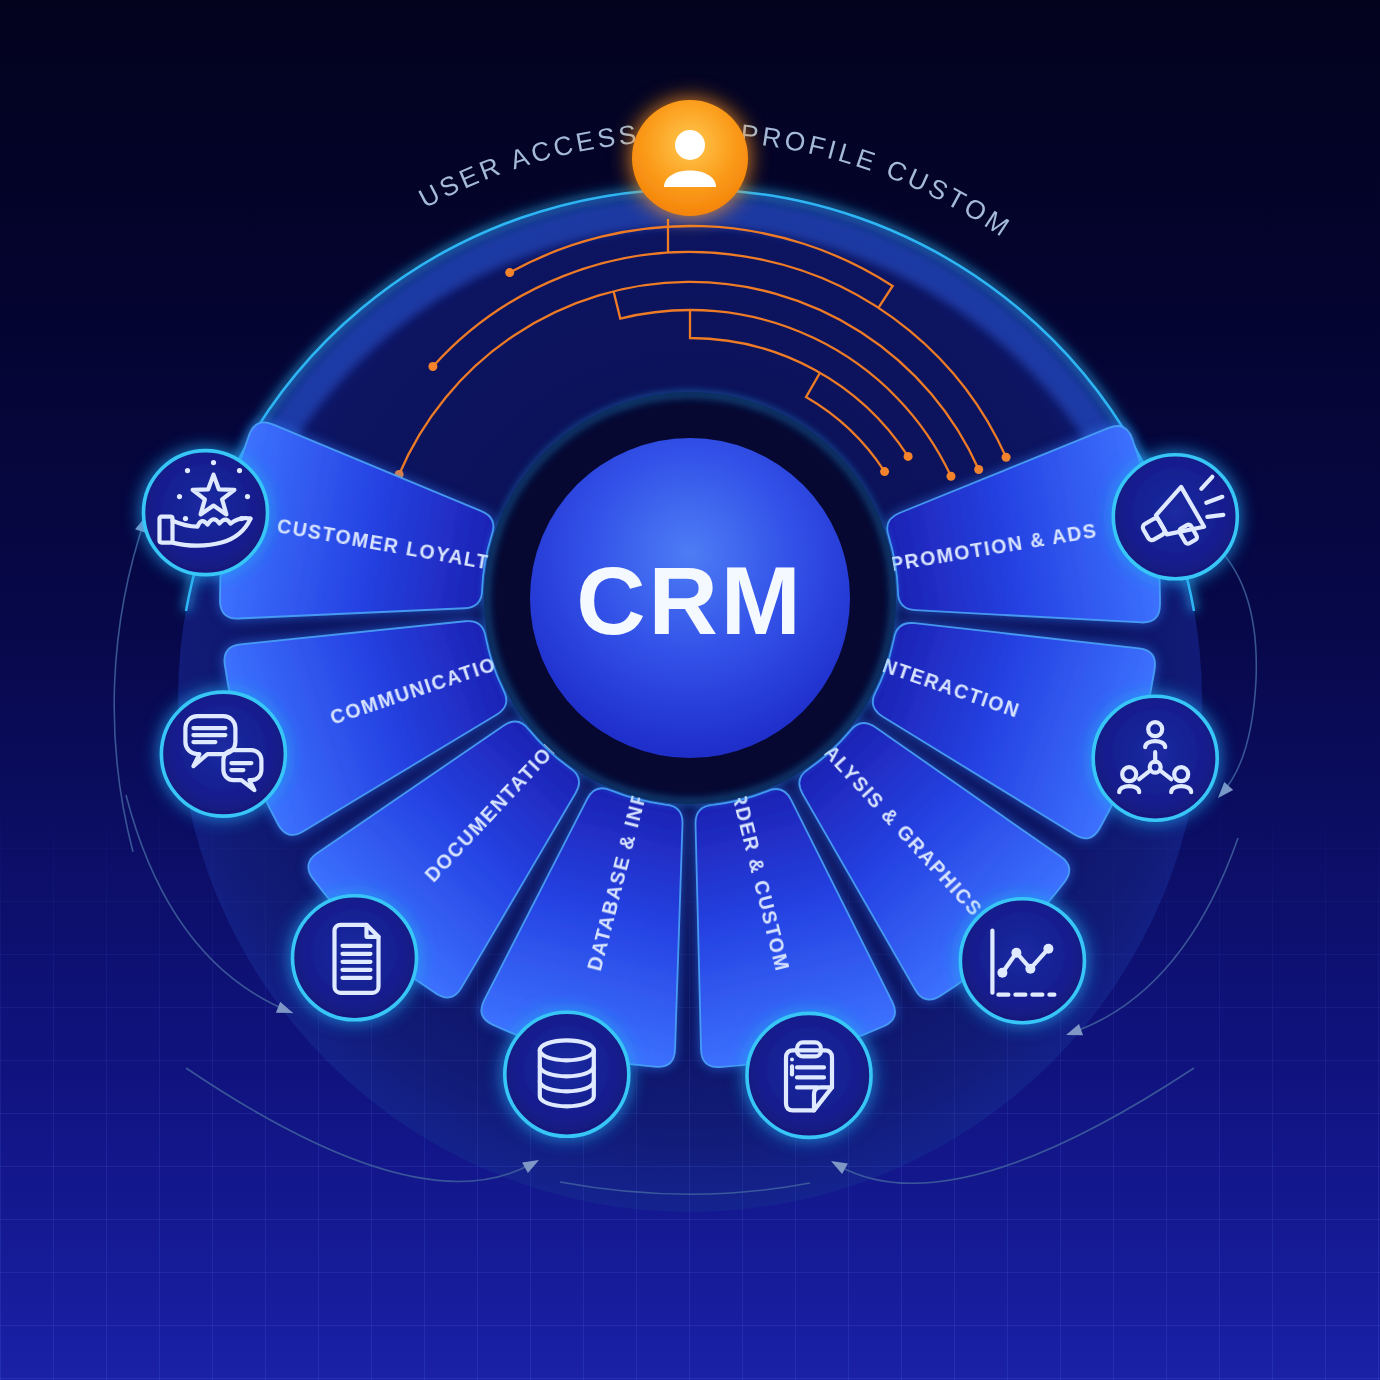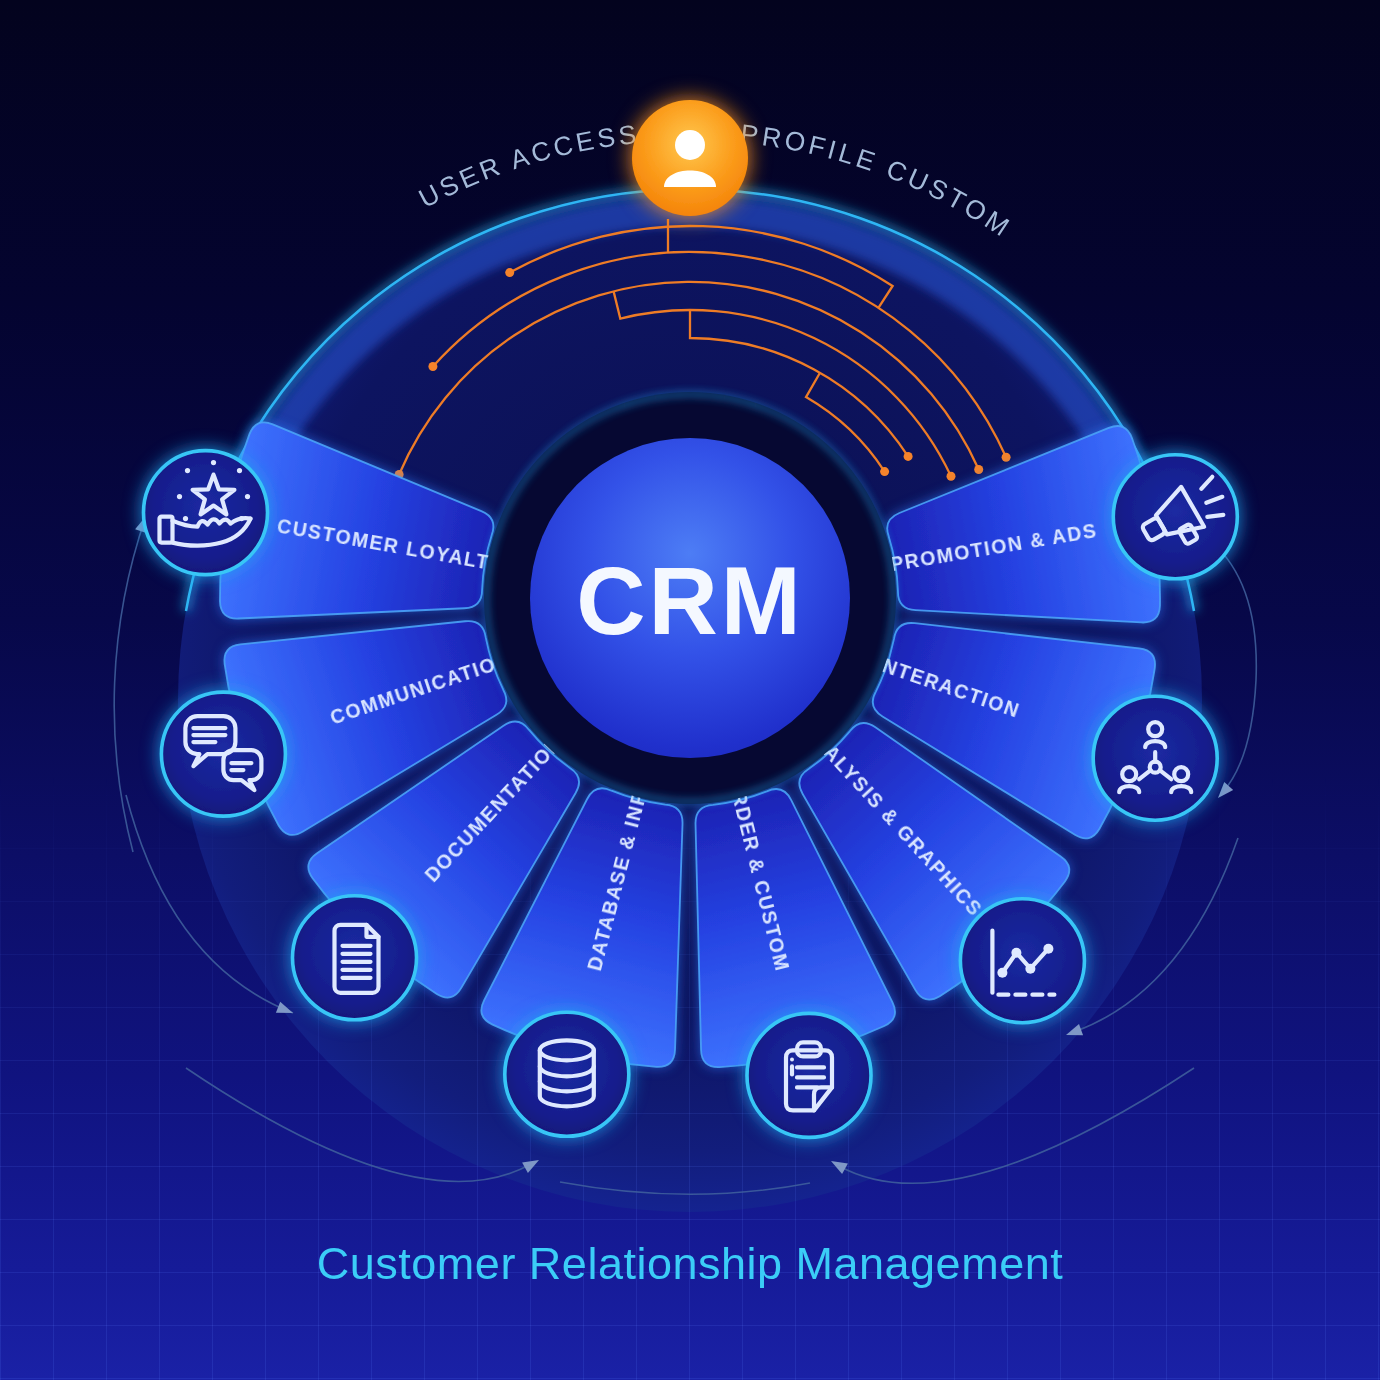--- a/index.html
+++ b/index.html
@@ -299,15 +299,14 @@
       <textPath href="#arcRight" startOffset="50%" text-anchor="middle">PROFILE CUSTOM</textPath>
     </text>
     <circle cx="690" cy="158" r="58" fill="url(#personGrad)" filter="url(#fOrange)"></circle>
     <g transform="translate(690,158)">
       <circle cx="0" cy="-13" r="15" fill="#ffffff"></circle>
       <path d="M -26 29 C -26 7 26 7 26 29 Z" fill="#ffffff"></path>
     </g>
   </g>
 </svg>
 
-<div class="footer-title">Customer Relationship Management</div>
 
 </div>
 
 </body></html>

